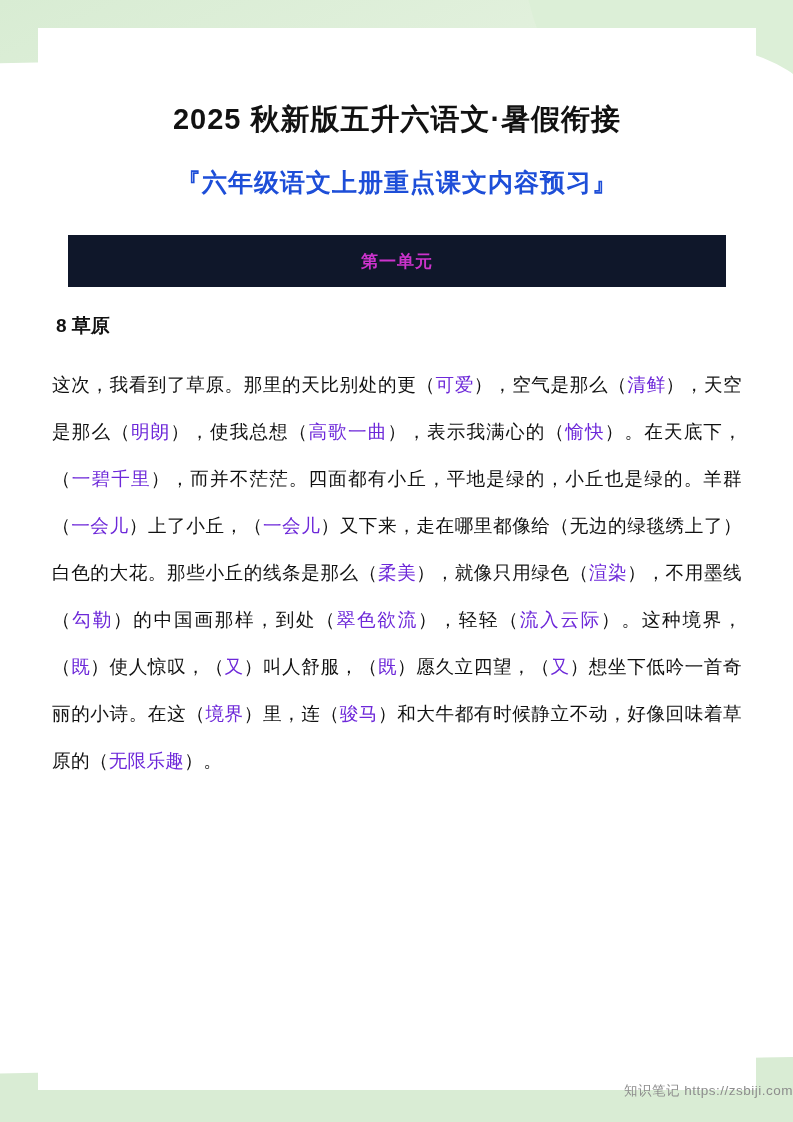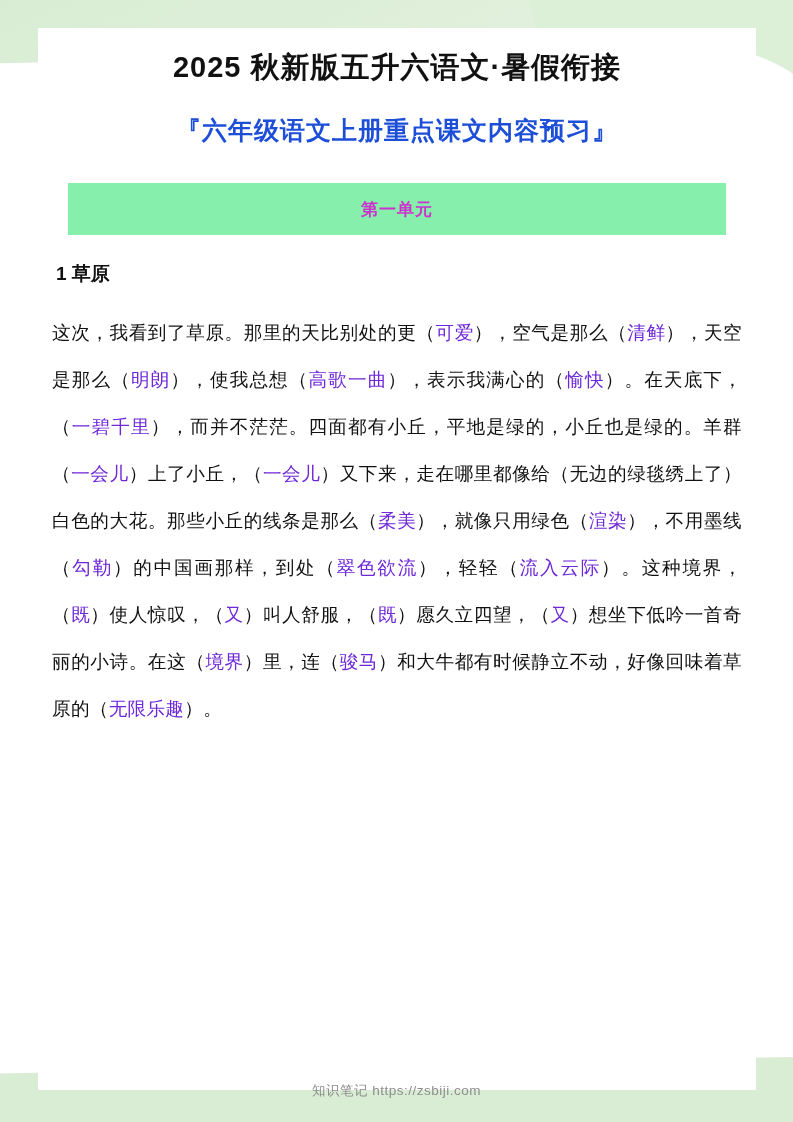--- a/index.html
+++ b/index.html
@@ -78,36 +78,36 @@
     width: 718px;
     padding: 0;
   }
 
   .title-main {
     text-align: center;
     font-size: 29px;
     font-weight: bold;
     color: #111111;
     letter-spacing: 1px;
-    margin: 20px 0 0 0;
+    margin: 72px 0 0 0;
     font-family: "Liberation Sans", sans-serif;
   }
   .title-sub {
     text-align: center;
     font-size: 25px;
     font-weight: bold;
     color: #1d4ed8;
     letter-spacing: 1px;
     margin: 26px 0 0 0;
   }
 
   .unit-band {
     margin: 36px 30px 0 30px;
     height: 52px;
-    background: #86efac;
+    background: #0f172a;
     display: flex;
     align-items: center;
     justify-content: center;
   }
   .unit-band-label {
     font-size: 17px;
     font-weight: bold;
     color: #cc33cc;
     letter-spacing: 1px;
   }
@@ -129,21 +129,21 @@
   }
   .ans {
     color: #6d28d9;
   }
 
   .watermark {
     position: absolute;
     left: 0;
     right: 0;
     bottom: 22px;
-    text-align: center;
+    text-align: right;
     font-size: 13.5px;
     color: #8d8d8d;
     letter-spacing: 0.5px;
     z-index: 3;
   }
 </style>
 </head>
 <body>
 
 <div class="bg-layer">
@@ -157,20 +157,20 @@
   <div class="content">
 
     <div class="title-main">2025 秋新版五升六语文·暑假衔接</div>
 
     <div class="title-sub">『六年级语文上册重点课文内容预习』</div>
 
     <div class="unit-band">
       <span class="unit-band-label">第一单元</span>
     </div>
 
-    <div class="lesson-title">1 草原</div>
+    <div class="lesson-title">8 草原</div>
 
     <div class="body-text" id="paragraph"><span>这次，我看到了草原。那里的天比别处的更（</span><span class="ans">可爱</span><span>），空气是那么（</span><span class="ans">清鲜</span><span>），天空是那么（</span><span class="ans">明朗</span><span>），使我总想（</span><span class="ans">高歌一曲</span><span>），表示我满心的（</span><span class="ans">愉快</span><span>）。在天底下，（</span><span class="ans">一碧千里</span><span>），而并不茫茫。四面都有小丘，平地是绿的，小丘也是绿的。羊群（</span><span class="ans">一会儿</span><span>）上了小丘，（</span><span class="ans">一会儿</span><span>）又下来，走在哪里都像给（无边的绿毯绣上了）白色的大花。那些小丘的线条是那么（</span><span class="ans">柔美</span><span>），就像只用绿色（</span><span class="ans">渲染</span><span>），不用墨线（</span><span class="ans">勾勒</span><span>）的中国画那样，到处（</span><span class="ans">翠色欲流</span><span>），轻轻（</span><span class="ans">流入云际</span><span>）。这种境界，（</span><span class="ans">既</span><span>）使人惊叹，（</span><span class="ans">又</span><span>）叫人舒服，（</span><span class="ans">既</span><span>）愿久立四望，（</span><span class="ans">又</span><span>）想坐下低吟一首奇丽的小诗。在这（</span><span class="ans">境界</span><span>）里，连（</span><span class="ans">骏马</span><span>）和大牛都有时候静立不动，好像回味着草原的（</span><span class="ans">无限乐趣</span><span>）。</span></div>
 
   </div>
 </div>
 
 <div class="watermark">知识笔记 https://zsbiji.com</div>
 
 </body></html>

